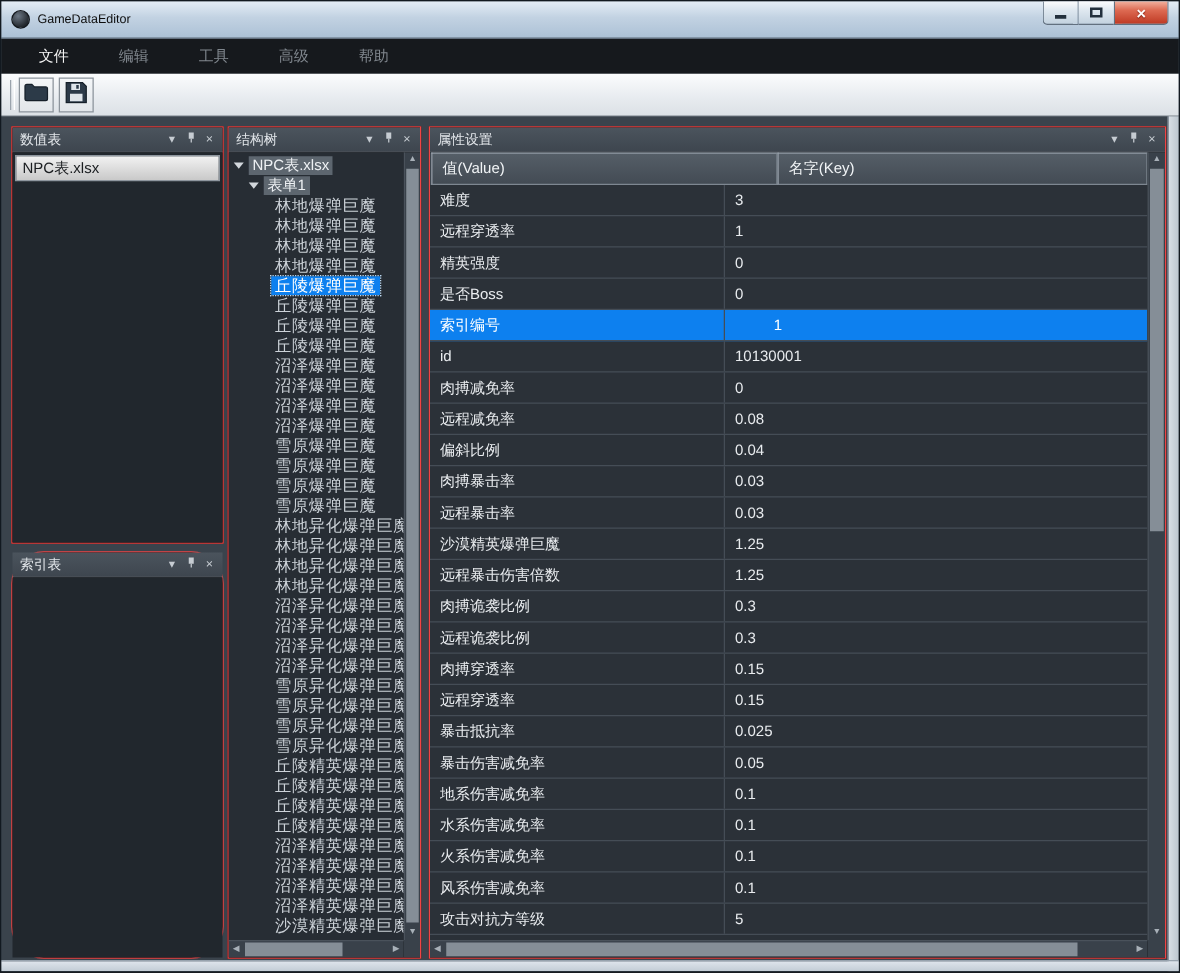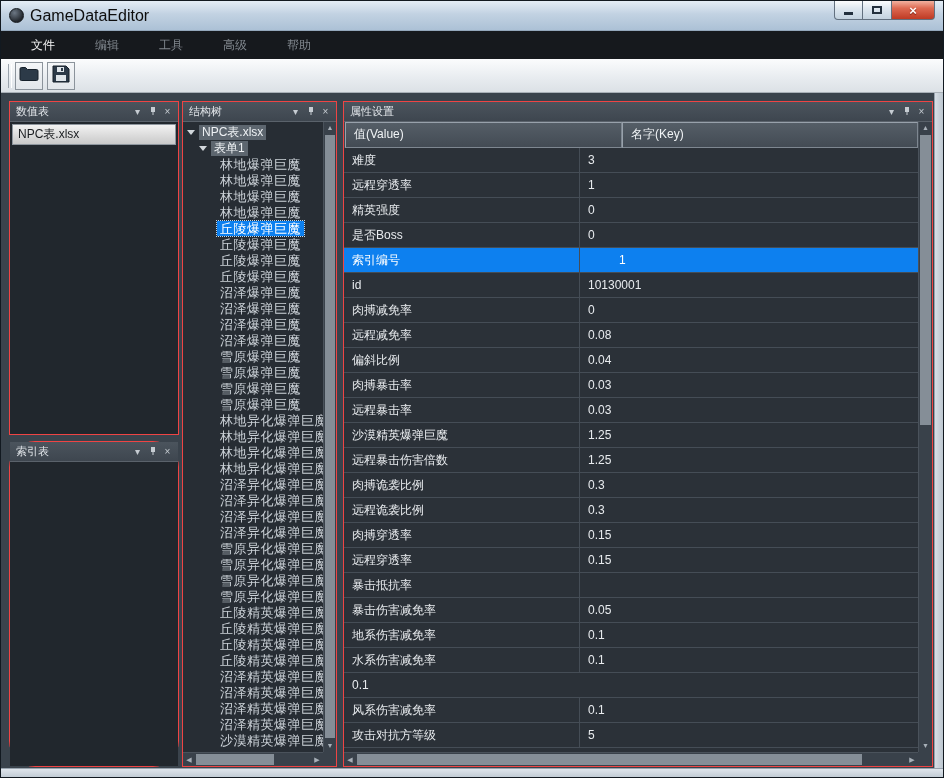--- a/index.html
+++ b/index.html
@@ -8,21 +8,21 @@
   .window { position: relative; width: 944px; height: 778px; background: #3a434c;
             border: 1px solid #121920; overflow: hidden; }
 
   
   .titlebar { position: absolute; left: 0; right: 0; top: 0; height: 30px;
               background: linear-gradient(#e4edf6, #c2d2e2 45%, #acc1d6);
               border-bottom: 1px solid #93a7bb; display: flex; align-items: center; padding: 0 8px; }
   .app-icon { width: 15px; height: 15px; border-radius: 50%; flex: none;
               background: radial-gradient(circle at 35% 30%, #6c7784, #23282e 70%);
               border: 1px solid #14181d; margin-right: 6px; }
-  .title-text { font-size: 16px; color: #0d0d0d; }
+  .title-text { font-size: 10px; color: #0d0d0d; }
   .win-controls { position: absolute; top: 0; right: 8px; display: flex; }
   .win-btn { height: 19px; border: 1px solid #62707f; border-top: 0; display: flex;
              align-items: center; justify-content: center;
              background: linear-gradient(#fcfdfe, #dfe8f0 40%, #c3d2df); }
   .win-btn-min { width: 29px; border-radius: 0 0 0 4px; }
   .win-btn-max { width: 28px; border-left: 0; border-right: 0; }
   .win-btn-close { width: 44px; border-radius: 0 0 4px 0;
                    background: linear-gradient(#f2b2a0, #dd6a52 40%, #bf3a24); }
   .glyph-min { width: 9px; height: 3px; background: #23303d; margin-top: 7px; }
   .glyph-max { width: 10px; height: 8px; border: 2px solid #23303d; }
@@ -450,34 +450,36 @@
         <div class="prop-row">
           <div class="cell key">肉搏穿透率</div>
           <div class="cell val">0.15</div>
         </div>
         <div class="prop-row">
           <div class="cell key">远程穿透率</div>
           <div class="cell val">0.15</div>
         </div>
         <div class="prop-row">
           <div class="cell key">暴击抵抗率</div>
+          <div class="cell val">0.025</div>
         </div>
         <div class="prop-row">
           <div class="cell key">暴击伤害减免率</div>
           <div class="cell val">0.05</div>
         </div>
         <div class="prop-row">
           <div class="cell key">地系伤害减免率</div>
           <div class="cell val">0.1</div>
         </div>
         <div class="prop-row">
           <div class="cell key">水系伤害减免率</div>
           <div class="cell val">0.1</div>
         </div>
         <div class="prop-row">
+          <div class="cell key">火系伤害减免率</div>
           <div class="cell val">0.1</div>
         </div>
         <div class="prop-row">
           <div class="cell key">风系伤害减免率</div>
           <div class="cell val">0.1</div>
         </div>
         <div class="prop-row">
           <div class="cell key">攻击对抗方等级</div>
           <div class="cell val">5</div>
         </div>

